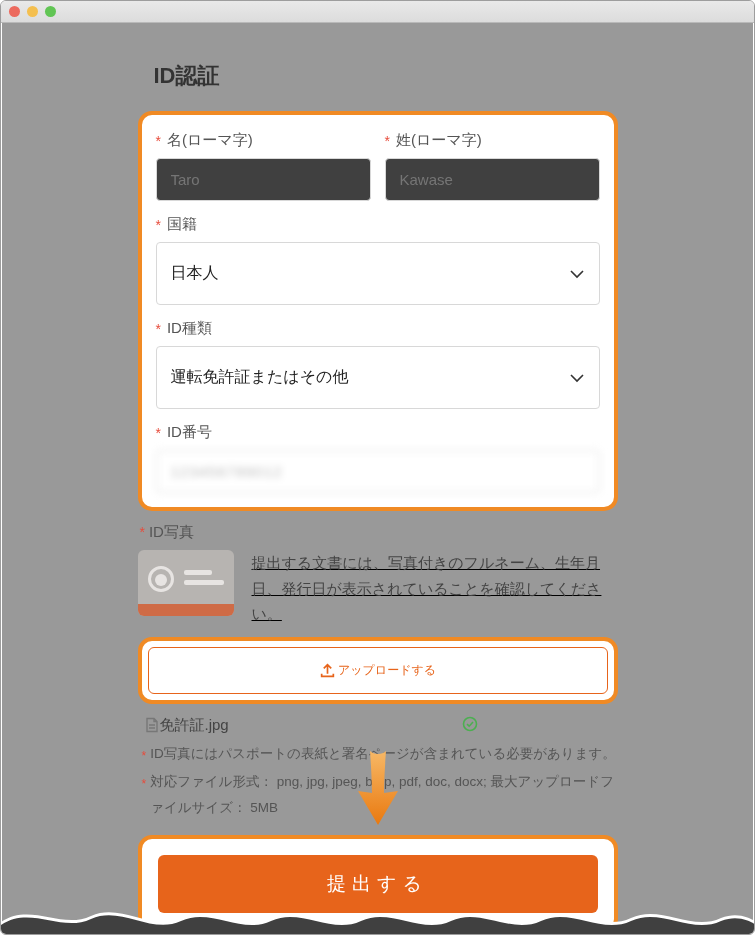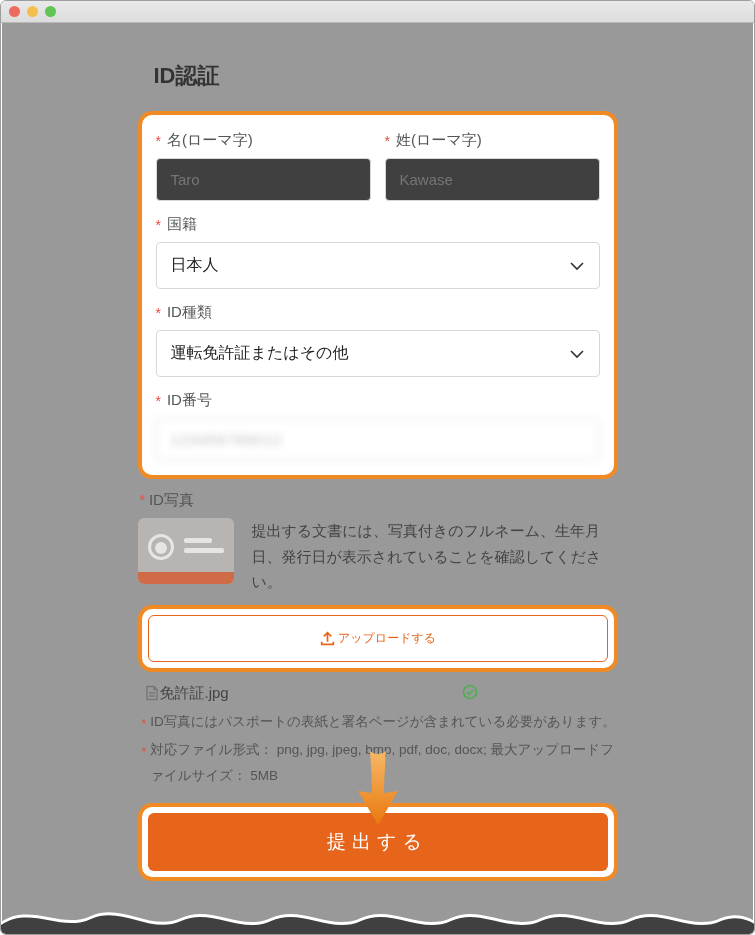--- a/index.html
+++ b/index.html
@@ -15,36 +15,36 @@
   .overlay { position:absolute; top:22px; left:1px; right:1px; bottom:1px; background: rgba(0,0,0,0.40); }
 
   .panel-wrap { position:absolute; top:22px; left:0; right:0; bottom:0; display:flex; justify-content:center; }
   .panel { width: 480px; margin-top: 30px; }
 
   .page-title { font-size: 22px; font-weight: 700; color:#333; margin: 8px 0 20px 16px; }
 
   
   .callout { border: 4px solid #f08a24; border-radius: 14px; background:#fff; padding: 10px 14px 14px 14px; margin-bottom: 12px; }
   .callout.thin { padding: 6px; }
-  .callout.nopad { padding: 6px; text-decoration: underline; }
+  .callout.nopad { padding: 16px; text-decoration: underline; }
 
   .row { display:flex; gap:14px; }
   .field { flex:1; margin-top:6px; }
   .lbl { font-size:15px; color:#555; margin-bottom:8px; display:flex; align-items:center; gap:2px; }
   .req { color:#e74c3c; font-size:14px; margin-right:4px; }
 
   .tinput { width:100%; border:1px solid #d8d8d8; border-radius:4px; background:#404040; padding:12px 14px; font-size:15px; color:#999; }
 
-  .select { width:100%; border:1px solid #d8d8d8; border-radius:4px; background:#fff; padding:12px 14px; font-size:16px; color:#222; display:flex; justify-content:space-between; align-items:center; cursor:pointer; }
+  .select { width:100%; border:1px solid #d8d8d8; border-radius:4px; background:#fff; padding:20px 14px; font-size:16px; color:#222; display:flex; justify-content:space-between; align-items:center; cursor:pointer; }
 
   .idnum { width:100%; border:1px solid #d8d8d8; border-radius:4px; background:#fff; padding:12px 14px; font-size:15px; color:#bbb; letter-spacing:1px; filter: blur(3.5px); }
 
   .photo-section { }
   .sec-lbl { font-size:15px; color:#555; margin:10px 0 8px 2px; }
-  .photo-row { display:flex; gap:18px; align-items:flex-start; margin-bottom:10px; }
+  .photo-row { display:flex; gap:18px; align-items:flex-start; margin-bottom:10px;text-decoration:underline; }
   .idcard { width:96px; height:66px; border-radius:6px; background:#b7b4b1; position:relative; overflow:hidden; }
   .idcard::after{content:"";position:absolute;left:0;right:0;bottom:0;height:12px;background:#cf6b46;}
   .idcard .av{position:absolute; left:10px; top:16px; width:26px;height:26px;border:3px solid #e7e4e2;border-radius:50%;}
   .idcard .av::after{content:"";position:absolute;left:4px;top:5px;width:12px;height:12px;background:#e7e4e2;border-radius:50%;}
   .idcard .l1{position:absolute; left:46px; top:20px; width:28px;height:5px;background:#e7e4e2;border-radius:2px;}
   .idcard .l2{position:absolute; left:46px; top:30px; width:40px;height:5px;background:#e7e4e2;border-radius:2px;}
   .photo-desc { flex:1; font-size:15px; color:#444; line-height:1.7; }
 
   .upload-btn { width:100%; border:1.5px solid #e7641b; background:#fff; color:#e7641b; border-radius:6px; padding:14px 0; font-size:12px; display:flex; align-items:center; justify-content:center; gap:2px; cursor:pointer; }
 

